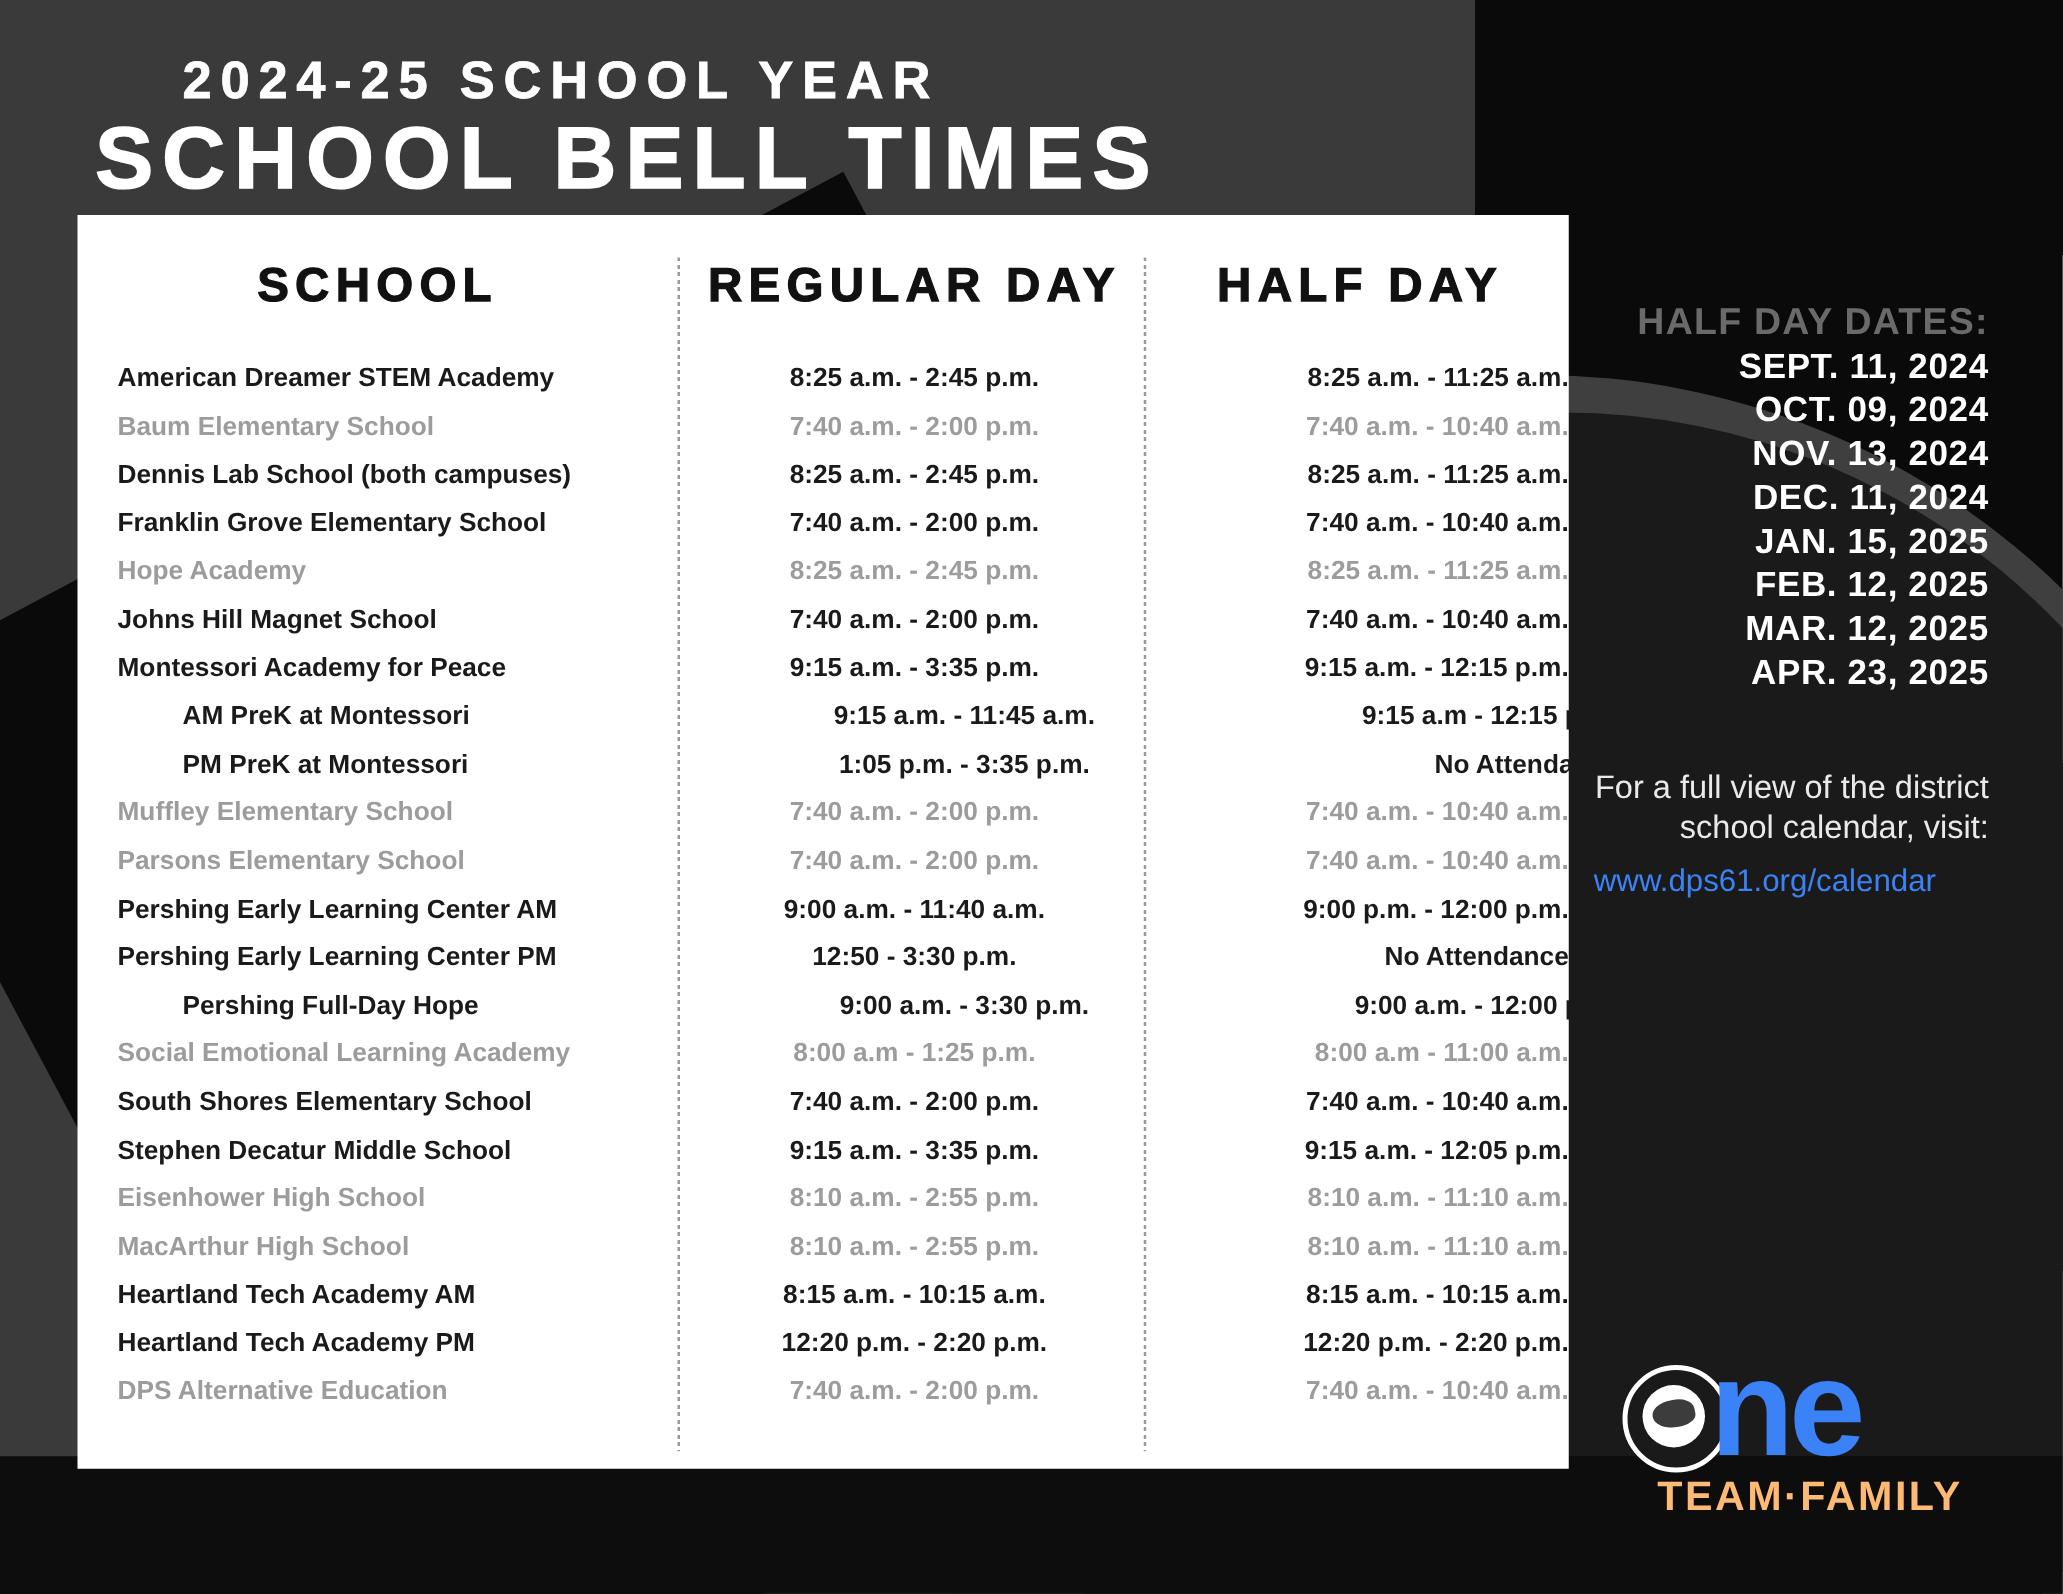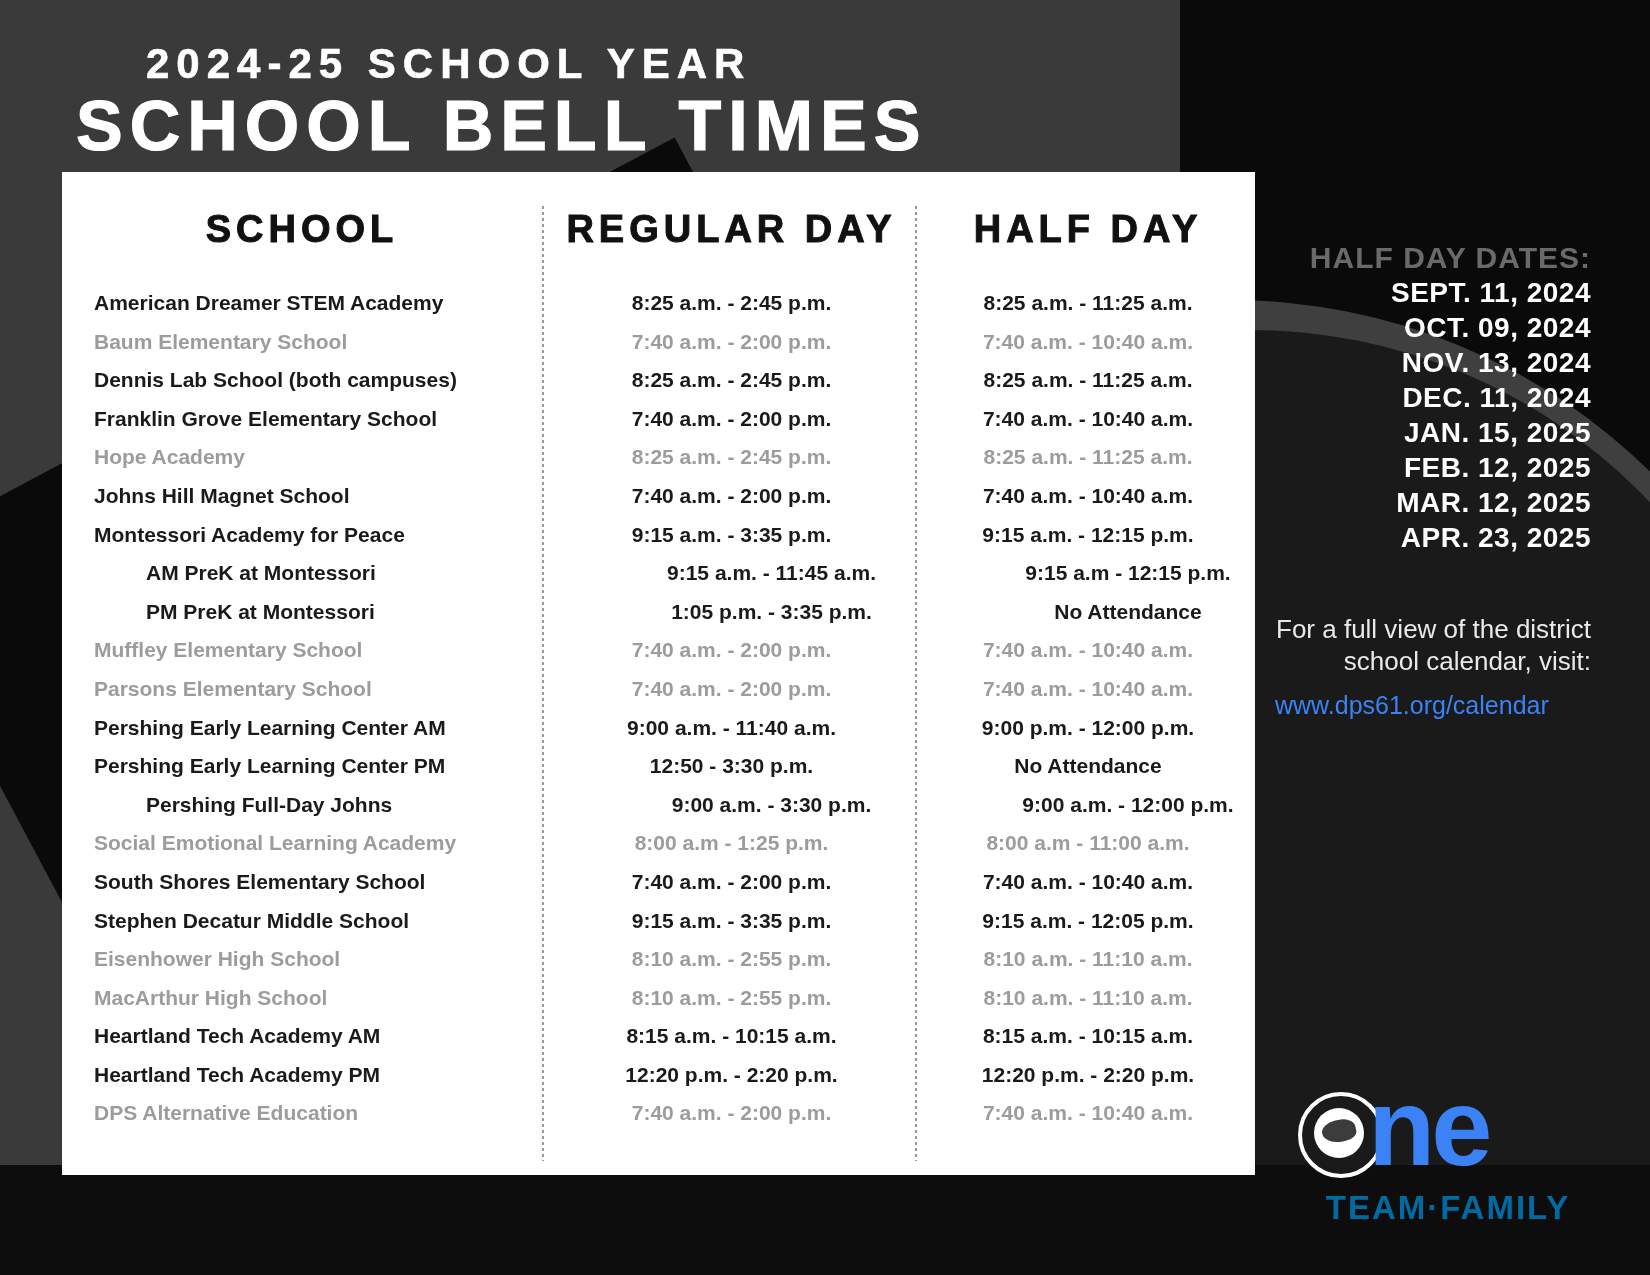--- a/index.html
+++ b/index.html
@@ -69,21 +69,21 @@
   .colhead.school{left:0;width:480px;text-align:center;}
   .colhead.regular{left:486px;width:367px;text-align:center;}
   .colhead.half{left:859px;width:334px;text-align:center;}
 
   .rows{position:absolute;left:0;top:112px;width:1193px;}
   .row{height:38.6px;position:relative;}
   .cell{position:absolute;top:0;font-weight:bold;font-size:21px;
         font-family:"Liberation Sans",sans-serif;line-height:38.6px;white-space:nowrap;}
   .c-school{left:32px;width:448px;}
   .c-reg{left:486px;width:367px;text-align:center;}
-  .c-half{left:859px;width:334px;text-align:center;}
+  .c-half{left:859px;width:334px;text-align:right;}
   .row.dim .cell{color:#9c9c9c;}
   .row.strong .cell{color:#1a1a1a;}
   .cell.indent{padding-left:52px;}
   .c-reg.indent,.c-half.indent{padding-left:40px;}
 
   
   .side{position:absolute;left:1275px;top:196px;width:330px;margin-top:45px;}
   .side-title{
     color:#6a6a6a;font-weight:bold;font-size:30px;letter-spacing:1px;
     text-align:right;padding-right:14px;
@@ -107,23 +107,23 @@
   
   .logo{position:absolute;left:1290px;top:1050px;width:320px;height:170px;}
   .seal{position:absolute;left:8px;top:42px;width:78px;height:78px;border-radius:50%;
         border:4px solid #fff;background:#1a1a1a;overflow:hidden;}
   .seal-inner{position:absolute;left:12px;top:12px;width:50px;height:50px;border-radius:50%;
         background:#fff;}
   .seal-glyph{position:absolute;left:20px;top:24px;width:34px;height:22px;
         background:#1a1a1a;border-radius:50% 50% 40% 60%;transform:rotate(-12deg);opacity:.85;}
   .logo-one{position:absolute;left:78px;top:22px;color:#3b82f6;font-weight:bold;font-size:110px;
         letter-spacing:-4px;line-height:110px;font-family:"Liberation Sans",sans-serif;}
-  .logo-tag{position:absolute;left:8px;top:128px;width:300px;color:#0369a1;font-weight:bold;
+  .logo-tag{position:absolute;left:8px;top:128px;width:300px;color:#fdba74;font-weight:bold;
         font-size:33px;letter-spacing:2px;text-align:center;
-        font-family:"Liberation Sans",sans-serif;margin-top:11px;}
+        font-family:"Liberation Sans",sans-serif;}
 </style>
 </head>
 <body>
 
 <div class="stage">
 
   <div class="bg-base"></div>
   <div class="bg-black-wedge"></div>
   <div class="bg-black-right"></div>
   <div class="bg-circle"></div>
@@ -203,21 +203,21 @@
           <div class="cell c-school">Pershing Early Learning Center AM</div>
           <div class="cell c-reg">9:00 a.m. - 11:40 a.m.</div>
           <div class="cell c-half">9:00 p.m. - 12:00 p.m.</div>
         </div>
         <div class="row strong">
           <div class="cell c-school">Pershing Early Learning Center PM</div>
           <div class="cell c-reg">12:50 - 3:30 p.m.</div>
           <div class="cell c-half">No Attendance</div>
         </div>
         <div class="row strong">
-          <div class="cell c-school indent">Pershing Full-Day Johns</div>
+          <div class="cell c-school indent">Pershing Full-Day Hope</div>
           <div class="cell c-reg indent">9:00 a.m. - 3:30 p.m.</div>
           <div class="cell c-half indent">9:00 a.m. - 12:00 p.m.</div>
         </div>
         <div class="row dim">
           <div class="cell c-school">Social Emotional Learning Academy</div>
           <div class="cell c-reg">8:00 a.m - 1:25 p.m.</div>
           <div class="cell c-half">8:00 a.m - 11:00 a.m.</div>
         </div>
         <div class="row strong">
           <div class="cell c-school">South Shores Elementary School</div>

